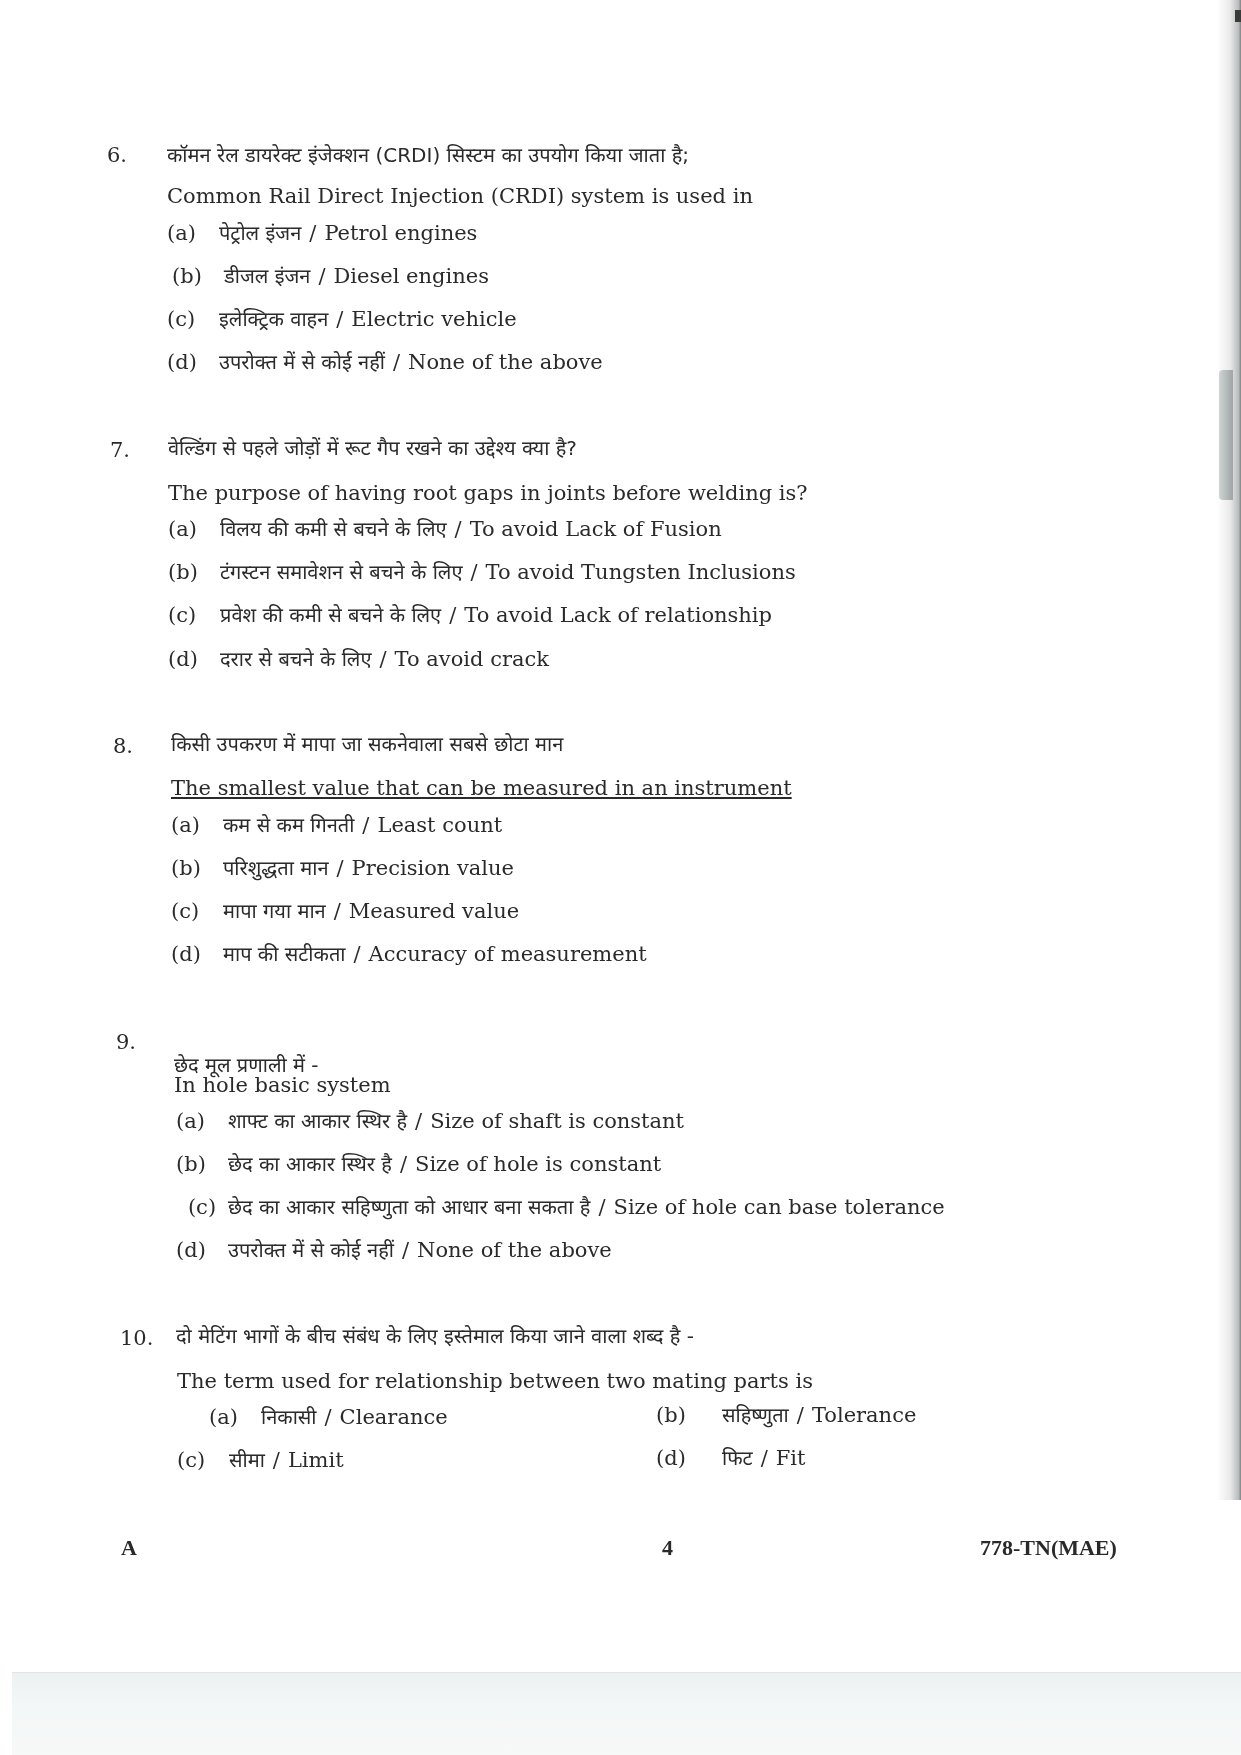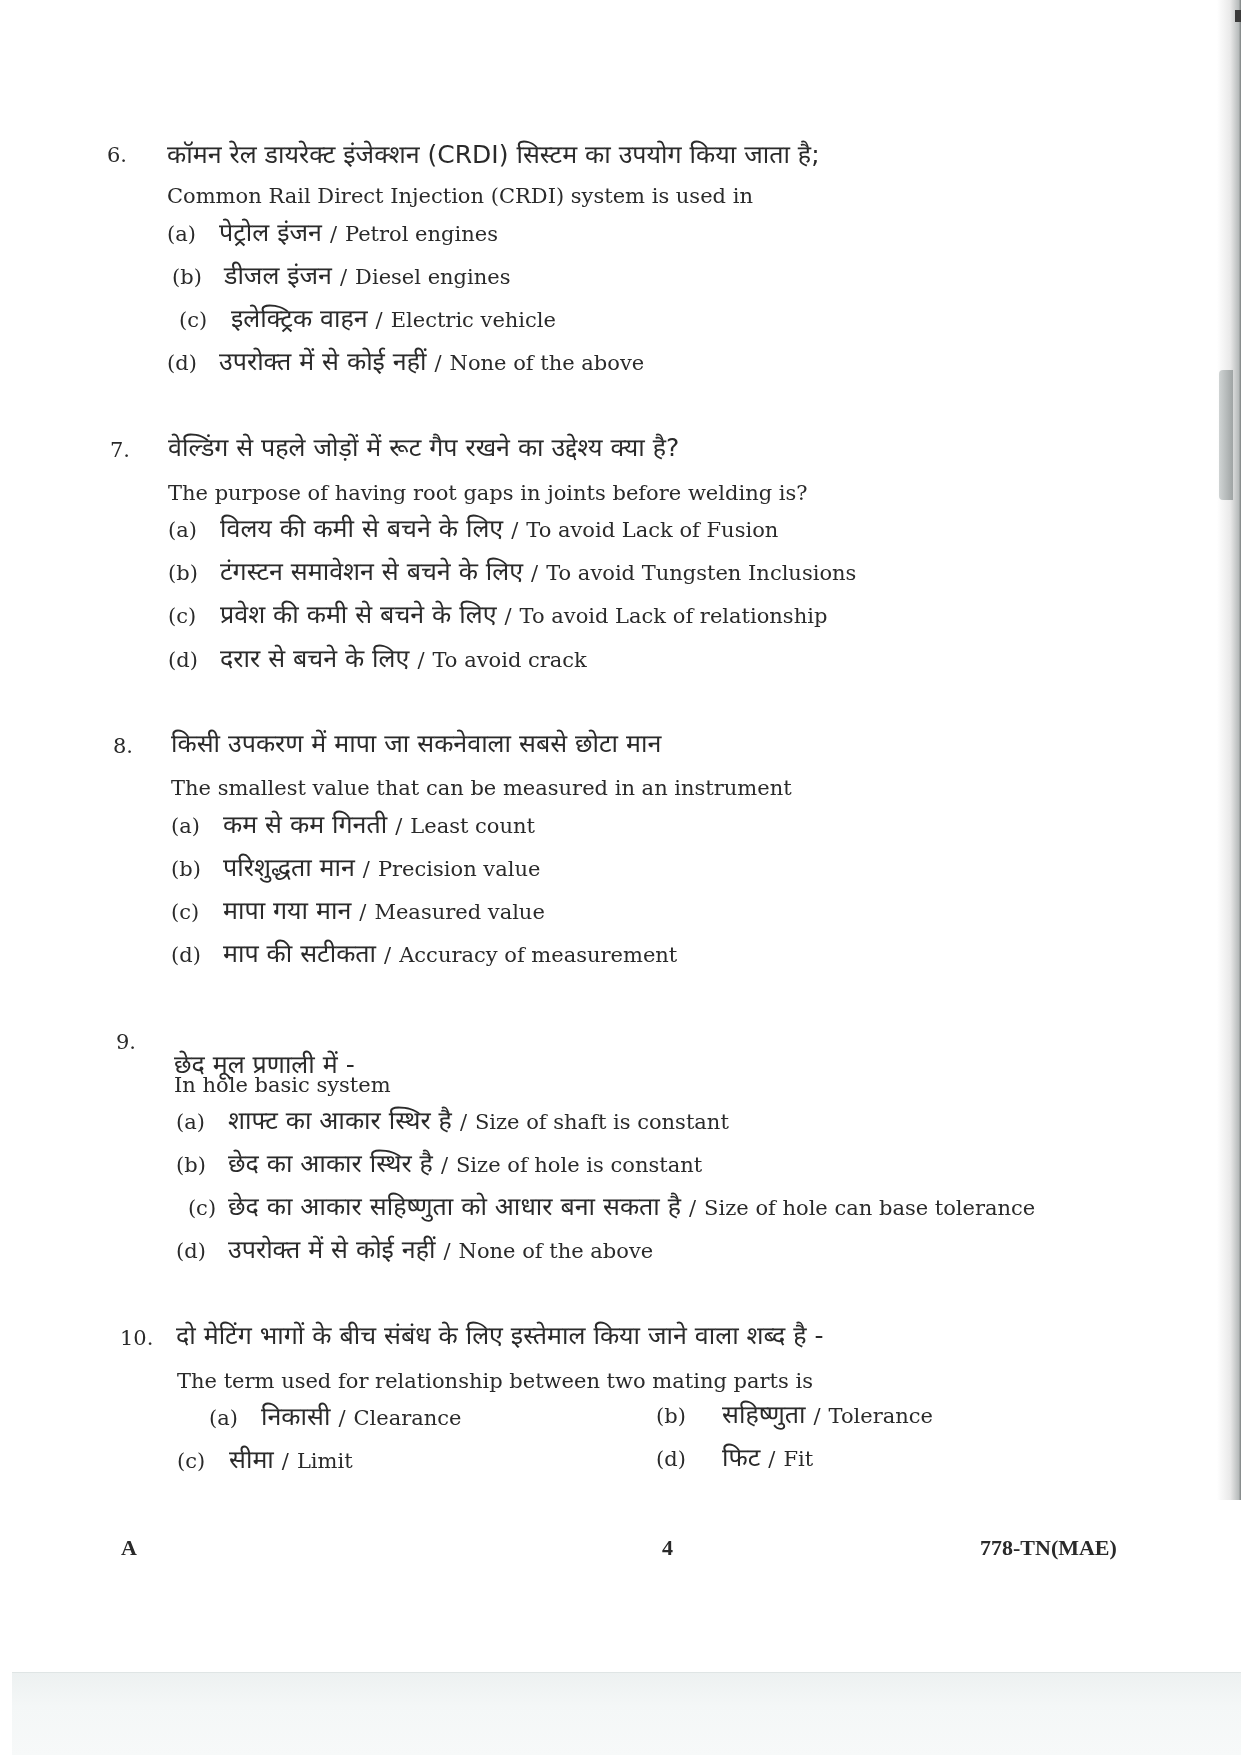--- a/index.html
+++ b/index.html
@@ -20,21 +20,21 @@
   }
   .page-edge .corner {
     position: absolute; right: 0; top: 10px; width: 6px; height: 12px; background: #3a3a3a;
   }
   .bottom-strip {
     position: absolute; left: 12px; right: 0; top: 1672px; height: 83px;
     background: linear-gradient(to bottom, #edf1f1 0%, #f4f7f7 40%, #f7f9f9 100%);
     border-top: 1px solid #dfe5e5;
   }
   .row { position: absolute; white-space: nowrap; font-size: 21px; line-height: 26px; }
-  .hi { font-family: "DejaVu Sans", "Liberation Sans", sans-serif; font-size: 25px; }
+  .hi { font-family: "DejaVu Sans", "Liberation Sans", sans-serif; font-size: 20px; }
   .qnum { position: absolute; font-size: 21px; line-height: 26px; }
   .opt-label { display: inline-block; width: 52px; }
   .sep { margin: 0 8px; }
   .footer { position: absolute; top: 1535px; font-size: 22px; font-weight: bold;
             font-family: "Liberation Serif", serif; }
 </style>
 </head>
 <body>
 
 <div class="page-edge">
@@ -42,38 +42,38 @@
   <div class="tab"></div>
 </div>
 <div class="bottom-strip"></div>
 
 <div>
   <span class="qnum" style="left:107px; top:142px;">6.</span>
   <div class="row hi" style="left:167px; top:142px;">कॉमन रेल डायरेक्ट इंजेक्शन (CRDI) सिस्टम का उपयोग किया जाता है;</div>
   <div class="row" style="left:167px; top:183px;">Common Rail Direct Injection (CRDI) system is used in</div>
   <div class="row" style="left:167px; top:220px;"><span class="opt-label">(a)</span><span class="hi">पेट्रोल इंजन</span><span class="sep">/</span><span>Petrol engines</span></div>
   <div class="row" style="left:172px; top:263px;"><span class="opt-label">(b)</span><span class="hi">डीजल इंजन</span><span class="sep">/</span><span>Diesel engines</span></div>
-  <div class="row" style="left:167px; top:306px;margin-left:12px;"><span class="opt-label">(c)</span><span class="hi">इलेक्ट्रिक वाहन</span><span class="sep">/</span><span>Electric vehicle</span></div>
+  <div class="row" style="left:167px; top:306px;"><span class="opt-label">(c)</span><span class="hi">इलेक्ट्रिक वाहन</span><span class="sep">/</span><span>Electric vehicle</span></div>
   <div class="row" style="left:167px; top:349px;"><span class="opt-label">(d)</span><span class="hi">उपरोक्त में से कोई नहीं</span><span class="sep">/</span><span>None of the above</span></div>
 </div>
 
 <div>
   <span class="qnum" style="left:110px; top:437px;">7.</span>
   <div class="row hi" style="left:168px; top:435px;">वेल्डिंग से पहले जोड़ों में रूट गैप रखने का उद्देश्य क्या है?</div>
   <div class="row" style="left:168px; top:480px;">The purpose of having root gaps in joints before welding is?</div>
   <div class="row" style="left:168px; top:516px;"><span class="opt-label">(a)</span><span class="hi">विलय की कमी से बचने के लिए</span><span class="sep">/</span><span>To avoid Lack of Fusion</span></div>
   <div class="row" style="left:168px; top:559px;"><span class="opt-label">(b)</span><span class="hi">टंगस्टन समावेशन से बचने के लिए</span><span class="sep">/</span><span>To avoid Tungsten Inclusions</span></div>
   <div class="row" style="left:168px; top:602px;"><span class="opt-label">(c)</span><span class="hi">प्रवेश की कमी से बचने के लिए</span><span class="sep">/</span><span>To avoid Lack of relationship</span></div>
   <div class="row" style="left:168px; top:646px;"><span class="opt-label">(d)</span><span class="hi">दरार से बचने के लिए</span><span class="sep">/</span><span>To avoid crack</span></div>
 </div>
 
 <div>
   <span class="qnum" style="left:113px; top:733px;">8.</span>
   <div class="row hi" style="left:171px; top:731px;text-align:center;">किसी उपकरण में मापा जा सकनेवाला सबसे छोटा मान</div>
-  <div class="row" style="left:171px; top:775px;">The smallest value that can be measured in an instrument</div>
+  <div class="row" style="left:171px; top:775px;text-decoration:underline;">The smallest value that can be measured in an instrument</div>
   <div class="row" style="left:171px; top:812px;"><span class="opt-label">(a)</span><span class="hi">कम से कम गिनती</span><span class="sep">/</span><span>Least count</span></div>
   <div class="row" style="left:171px; top:855px;"><span class="opt-label">(b)</span><span class="hi">परिशुद्धता मान</span><span class="sep">/</span><span>Precision value</span></div>
   <div class="row" style="left:171px; top:898px;"><span class="opt-label">(c)</span><span class="hi">मापा गया मान</span><span class="sep">/</span><span>Measured value</span></div>
   <div class="row" style="left:171px; top:941px;"><span class="opt-label">(d)</span><span class="hi">माप की सटीकता</span><span class="sep">/</span><span>Accuracy of measurement</span></div>
 </div>
 
 <div>
   <span class="qnum" style="left:116px; top:1029px;">9.</span>
   <div class="row hi" style="left:174px; top:1052px;">छेद मूल प्रणाली में -</div>
   <div class="row" style="left:174px; top:1072px;">In hole basic system</div>

